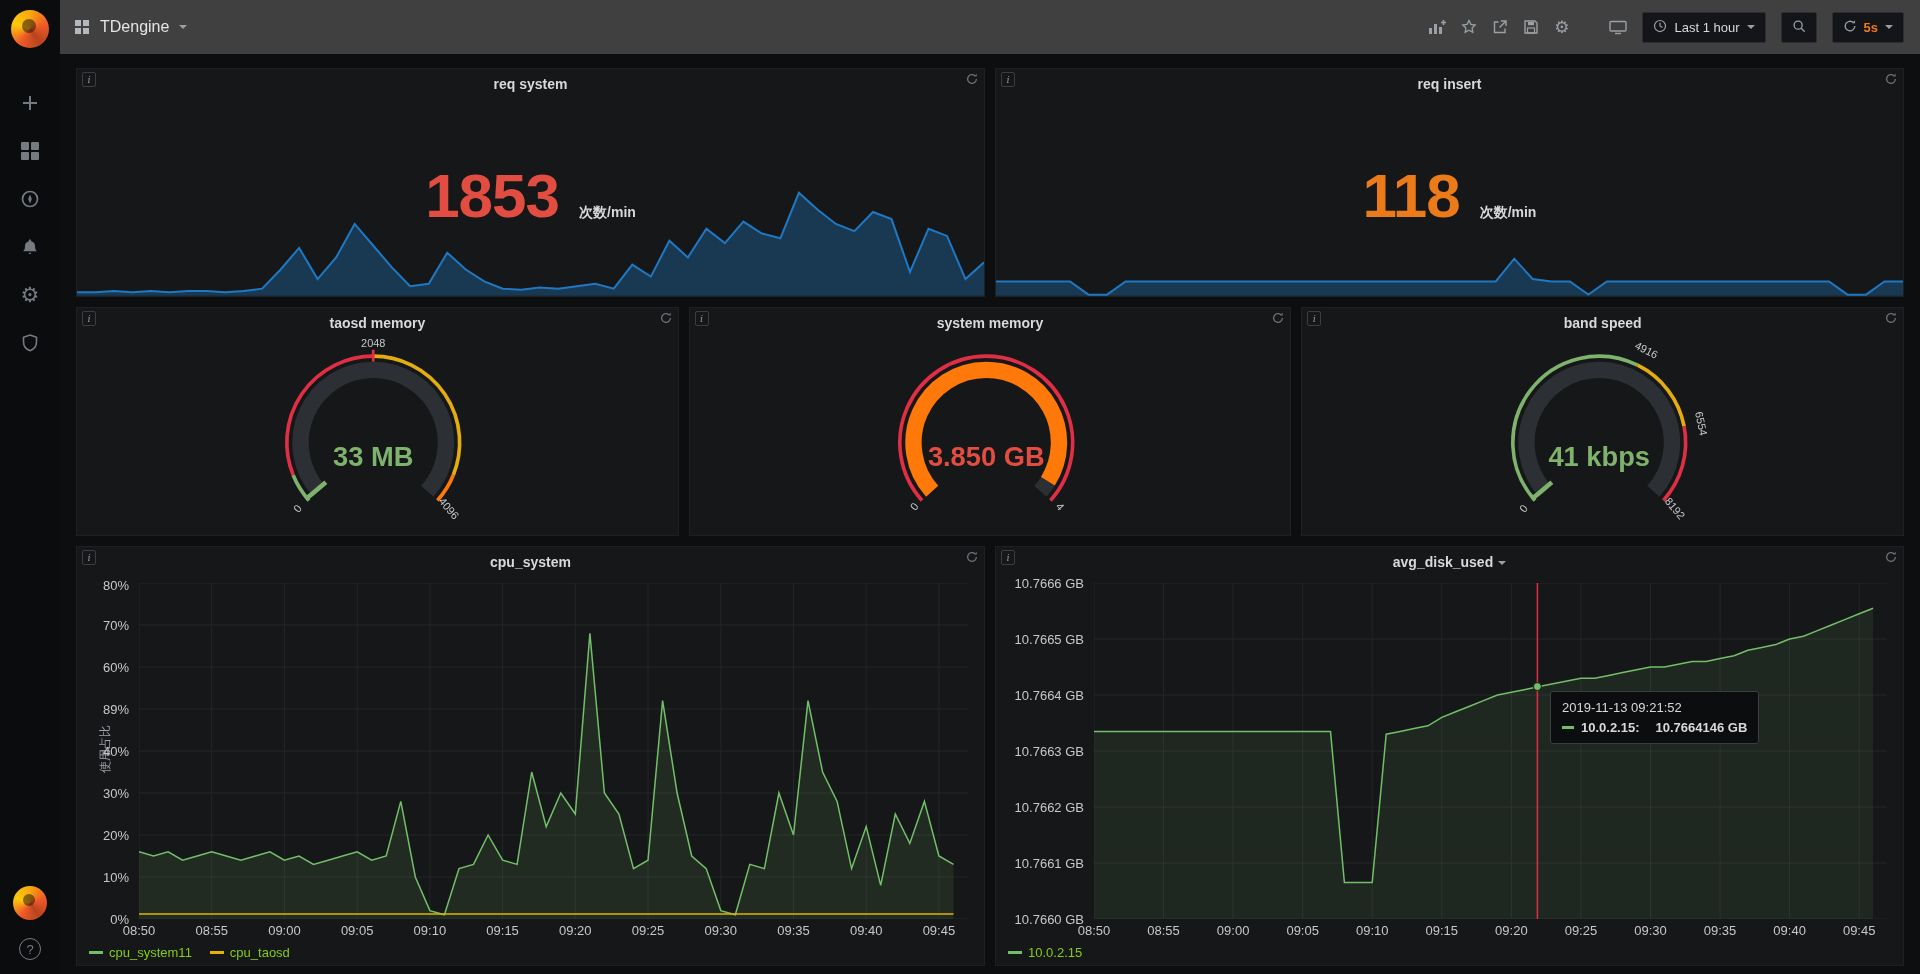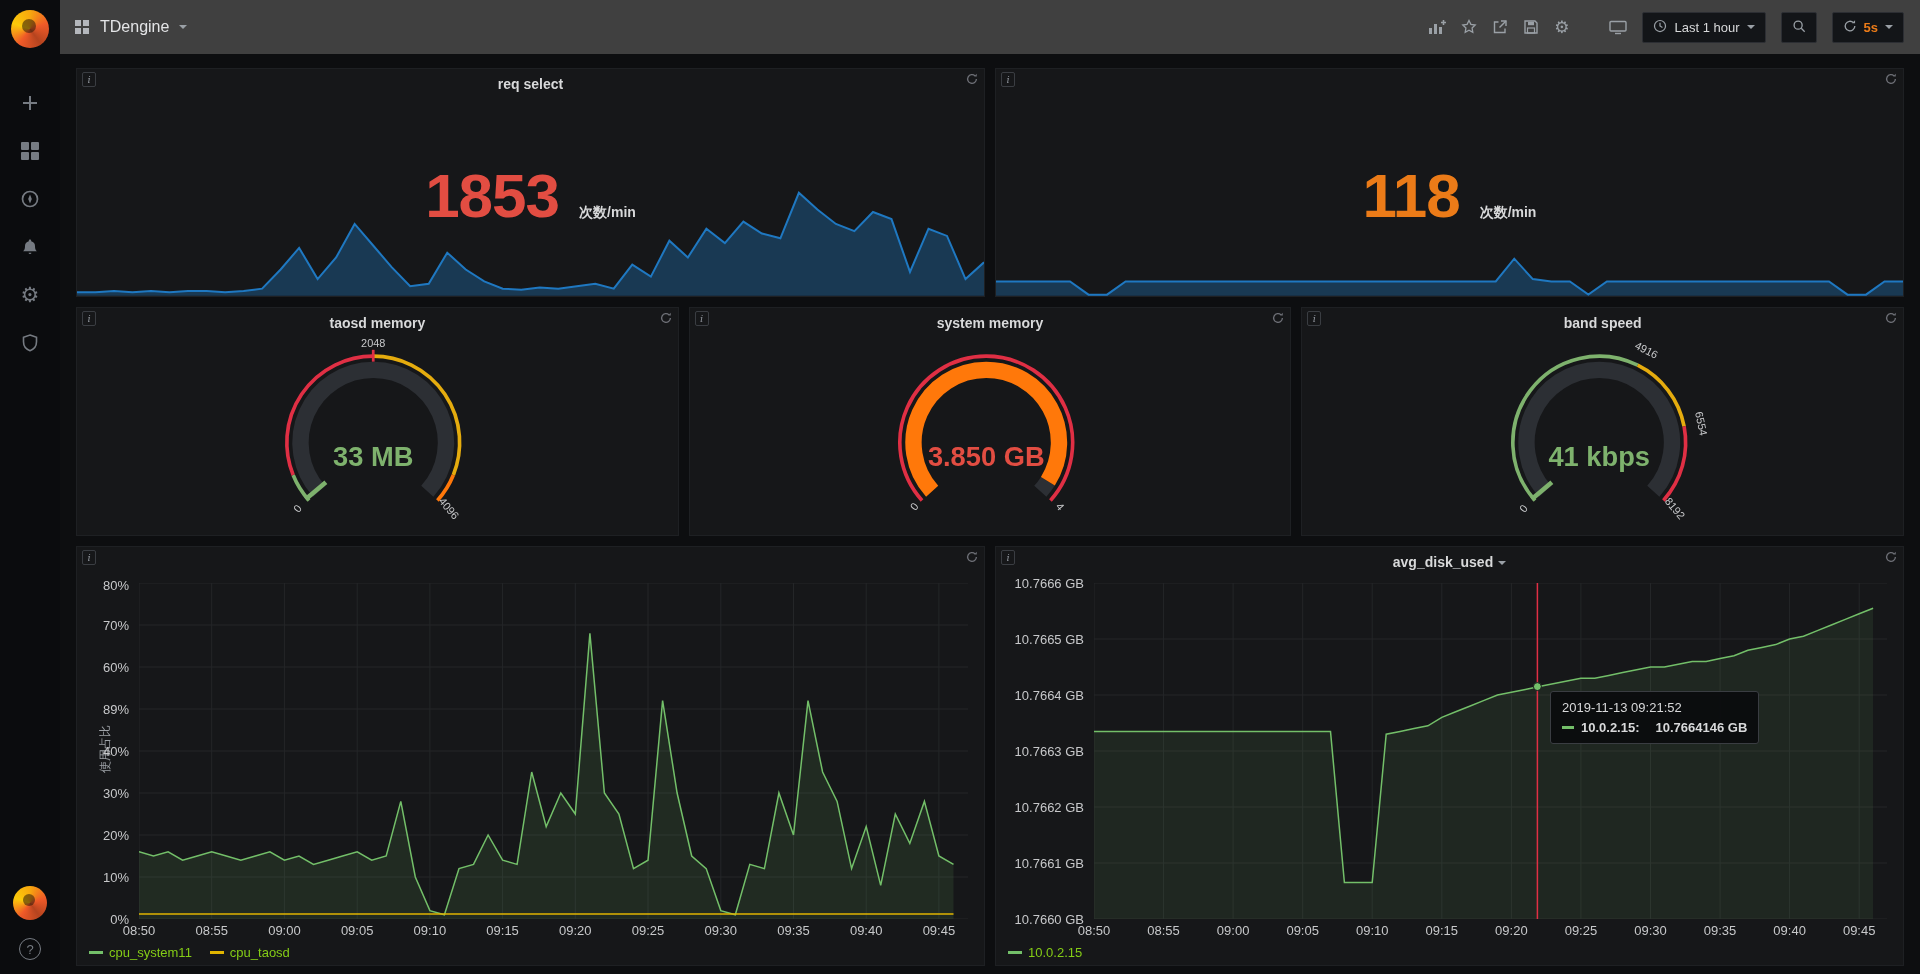--- a/index.html
+++ b/index.html
@@ -215,36 +215,37 @@
 
   <div class="dash">
 
     <div class="row row1">
       <section class="panel">
         <div class="corner-info">i</div>
         <div class="corner-spin"><svg width="14" height="14" viewBox="0 0 16 16">
               <path d="M13 8a5 5 0 1 1-1.5-3.6" fill="none" stroke="#6e7077" stroke-width="1.5"></path>
               <path d="M13.4 2v3h-3z" fill="#6e7077"></path>
             </svg></div>
-        <h2 class="panel-title">req select</h2>
+        <h2 class="panel-title">req system</h2>
         <svg class="spark" viewBox="0 0 100 100" preserveAspectRatio="none">
             <path d="M0.00,97.12 L2.04,97.12 L4.08,96.16 L6.12,97.12 L8.16,96.16 L10.20,97.12 L12.24,96.16 L14.29,96.16 L16.33,97.12 L18.37,96.16 L20.41,94.24 L22.45,78.88 L24.49,61.60 L26.53,86.56 L28.57,69.28 L30.61,42.40 L32.65,59.68 L34.69,76.96 L36.73,92.32 L38.78,90.40 L40.82,65.44 L42.86,78.88 L44.90,88.48 L46.94,94.24 L48.98,95.20 L51.02,93.28 L53.06,94.24 L55.10,92.32 L57.14,90.40 L59.18,94.24 L61.22,75.04 L63.27,84.64 L65.31,55.84 L67.35,69.28 L69.39,46.24 L71.43,57.76 L73.47,40.48 L75.51,50.08 L77.55,53.92 L79.59,17.44 L81.63,30.88 L83.67,42.40 L85.71,48.16 L87.76,32.80 L89.80,38.56 L91.84,80.80 L93.88,46.24 L95.92,52.00 L97.96,86.56 L100.00,73.12 L100,100 L0,100 Z" fill="rgba(31,120,193,0.35)" stroke="none"></path>
             <path d="M0.00,97.12 L2.04,97.12 L4.08,96.16 L6.12,97.12 L8.16,96.16 L10.20,97.12 L12.24,96.16 L14.29,96.16 L16.33,97.12 L18.37,96.16 L20.41,94.24 L22.45,78.88 L24.49,61.60 L26.53,86.56 L28.57,69.28 L30.61,42.40 L32.65,59.68 L34.69,76.96 L36.73,92.32 L38.78,90.40 L40.82,65.44 L42.86,78.88 L44.90,88.48 L46.94,94.24 L48.98,95.20 L51.02,93.28 L53.06,94.24 L55.10,92.32 L57.14,90.40 L59.18,94.24 L61.22,75.04 L63.27,84.64 L65.31,55.84 L67.35,69.28 L69.39,46.24 L71.43,57.76 L73.47,40.48 L75.51,50.08 L77.55,53.92 L79.59,17.44 L81.63,30.88 L83.67,42.40 L85.71,48.16 L87.76,32.80 L89.80,38.56 L91.84,80.80 L93.88,46.24 L95.92,52.00 L97.96,86.56 L100.00,73.12" fill="none" stroke="#1f78c1" stroke-width="2" vector-effect="non-scaling-stroke"></path>
           </svg>
         <div class="big-value">
           <span class="big-num" style="color: rgb(226, 77, 66);">1853</span>
           <span class="big-unit">次数/min</span>
         </div>
       </section>
       <section class="panel">
         <div class="corner-info">i</div>
         <div class="corner-spin"><svg width="14" height="14" viewBox="0 0 16 16">
               <path d="M13 8a5 5 0 1 1-1.5-3.6" fill="none" stroke="#6e7077" stroke-width="1.5"></path>
               <path d="M13.4 2v3h-3z" fill="#6e7077"></path>
             </svg></div>
+        <h2 class="panel-title">req insert</h2>
         <svg class="spark" viewBox="0 0 100 100" preserveAspectRatio="none">
             <path d="M0.00,88.48 L2.04,88.48 L4.08,88.48 L6.12,88.48 L8.16,88.48 L10.20,99.04 L12.24,99.04 L14.29,88.48 L16.33,88.48 L18.37,88.48 L20.41,88.48 L22.45,88.48 L24.49,88.48 L26.53,88.48 L28.57,88.48 L30.61,88.48 L32.65,88.48 L34.69,88.48 L36.73,88.48 L38.78,88.48 L40.82,88.48 L42.86,88.48 L44.90,88.48 L46.94,88.48 L48.98,88.48 L51.02,88.48 L53.06,88.48 L55.10,88.48 L57.14,70.24 L59.18,86.56 L61.22,88.48 L63.27,88.48 L65.31,99.04 L67.35,88.48 L69.39,88.48 L71.43,88.48 L73.47,88.48 L75.51,88.48 L77.55,88.48 L79.59,88.48 L81.63,88.48 L83.67,88.48 L85.71,88.48 L87.76,88.48 L89.80,88.48 L91.84,88.48 L93.88,99.04 L95.92,99.04 L97.96,88.48 L100.00,88.48 L100,100 L0,100 Z" fill="rgba(31,120,193,0.35)" stroke="none"></path>
             <path d="M0.00,88.48 L2.04,88.48 L4.08,88.48 L6.12,88.48 L8.16,88.48 L10.20,99.04 L12.24,99.04 L14.29,88.48 L16.33,88.48 L18.37,88.48 L20.41,88.48 L22.45,88.48 L24.49,88.48 L26.53,88.48 L28.57,88.48 L30.61,88.48 L32.65,88.48 L34.69,88.48 L36.73,88.48 L38.78,88.48 L40.82,88.48 L42.86,88.48 L44.90,88.48 L46.94,88.48 L48.98,88.48 L51.02,88.48 L53.06,88.48 L55.10,88.48 L57.14,70.24 L59.18,86.56 L61.22,88.48 L63.27,88.48 L65.31,99.04 L67.35,88.48 L69.39,88.48 L71.43,88.48 L73.47,88.48 L75.51,88.48 L77.55,88.48 L79.59,88.48 L81.63,88.48 L83.67,88.48 L85.71,88.48 L87.76,88.48 L89.80,88.48 L91.84,88.48 L93.88,99.04 L95.92,99.04 L97.96,88.48 L100.00,88.48" fill="none" stroke="#1f78c1" stroke-width="2" vector-effect="non-scaling-stroke"></path>
           </svg>
         <div class="big-value">
           <span class="big-num" style="color: rgb(235, 123, 24);">118</span>
           <span class="big-unit">次数/min</span>
         </div>
       </section>
     </div>
@@ -317,20 +318,21 @@
       </section>
     </div>
 
     <div class="row row3">
       <section class="panel">
         <div class="corner-info">i</div>
         <div class="corner-spin"><svg width="14" height="14" viewBox="0 0 16 16">
               <path d="M13 8a5 5 0 1 1-1.5-3.6" fill="none" stroke="#6e7077" stroke-width="1.5"></path>
               <path d="M13.4 2v3h-3z" fill="#6e7077"></path>
             </svg></div>
+        <h2 class="panel-title">cpu_system</h2>
         <div class="graph-body">
           <div class="axis-label">使用占比</div>
           <div class="y-ticks">
               <div class="ytick" style="top: 336px;">0%</div>
               <div class="ytick" style="top: 294px;">10%</div>
               <div class="ytick" style="top: 252px;">20%</div>
               <div class="ytick" style="top: 210px;">30%</div>
               <div class="ytick" style="top: 168px;">40%</div>
               <div class="ytick" style="top: 126px;">89%</div>
               <div class="ytick" style="top: 84px;">60%</div>

